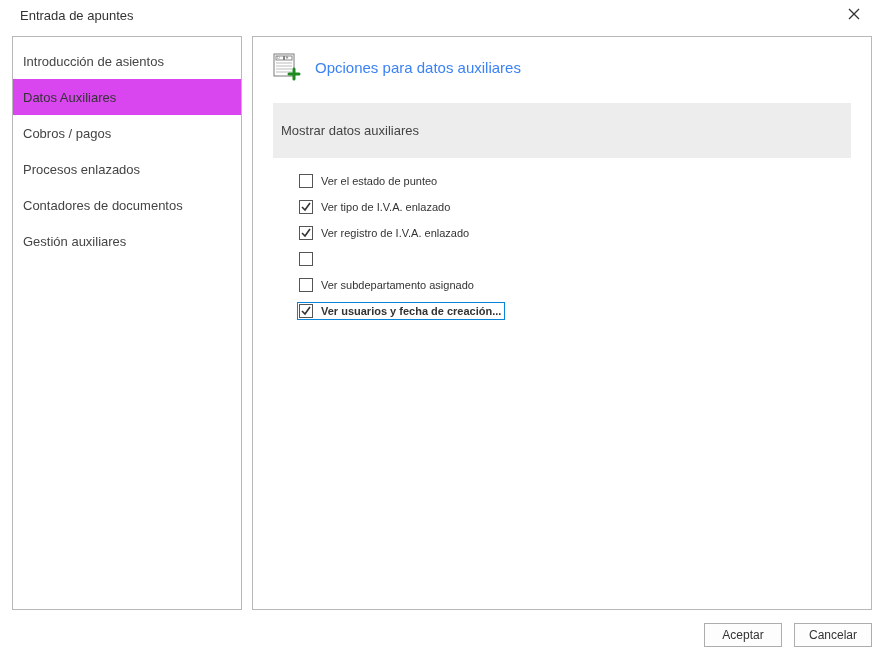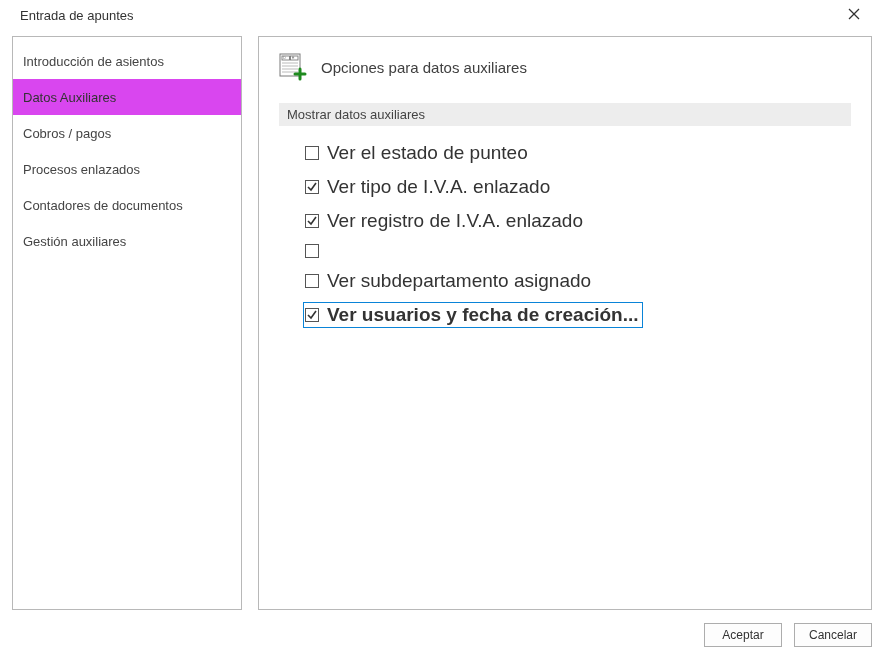--- a/index.html
+++ b/index.html
@@ -17,21 +17,21 @@
     display: flex; align-items: center; justify-content: space-between;
     height: 30px; padding: 0 10px 0 18px;
   }
   .titlebar .title { font-size: 13px; color: #333; padding-left: 2px; }
   .titlebar .close {
     width: 40px; height: 30px; display: flex; align-items: center; justify-content: center;
     cursor: pointer;
   }
   .titlebar .close svg { width: 12px; height: 12px; }
   .body {
-    flex: 1; display: flex; gap: 16px; padding: 6px 12px 4px 12px;
+    flex: 1; display: flex; gap: 10px; padding: 6px 12px 4px 12px;
   }
   .sidebar {
     width: 230px; border: 1px solid #b8b8b8;
     display: flex; flex-direction: column;
     padding-top: 6px;
   }
   .nav-item {
     height: 36px; display: flex; align-items: center;
     padding: 0 10px; cursor: pointer;
     font-size: 13px; color: #444;
@@ -41,30 +41,30 @@
   }
   .main {
     flex: 1; border: 1px solid #b8b8b8;
     padding: 16px 20px 12px 20px;
     display: flex; flex-direction: column;
   }
   .header-row { display: flex; align-items: center; gap: 14px; margin-bottom: 22px; }
   .header-icon {
     width: 28px; height: 28px; position: relative;
   }
-  .header-title { font-size: 15px; color: #404040; }
+  .header-title { font-size: 15px; color: #3b82f6; }
   .section-header {
     background: #ededed; color: #444;
-    font-size: 13px; padding: 4px 8px;
+    font-size: 13px; padding: 20px 8px;
     margin-bottom: 14px;
   }
   .options { padding-left: 24px; display: flex; flex-direction: column; gap: 8px; }
   .opt {
     display: flex; align-items: center; gap: 8px;
-    font-size: 19px; color: #333;
+    font-size: 11px; color: #333;
     padding: 2px 4px 2px 2px;
     width: fit-content;
     cursor: pointer;
   }
   .opt.focused { border: 1px solid #0a84d8; padding: 1px 3px 1px 1px; font-weight: bold; }
   .cb {
     width: 14px; height: 14px; border: 1px solid #555; background: #fff;
     display: inline-flex; align-items: center; justify-content: center;
     flex-shrink: 0;
   }

